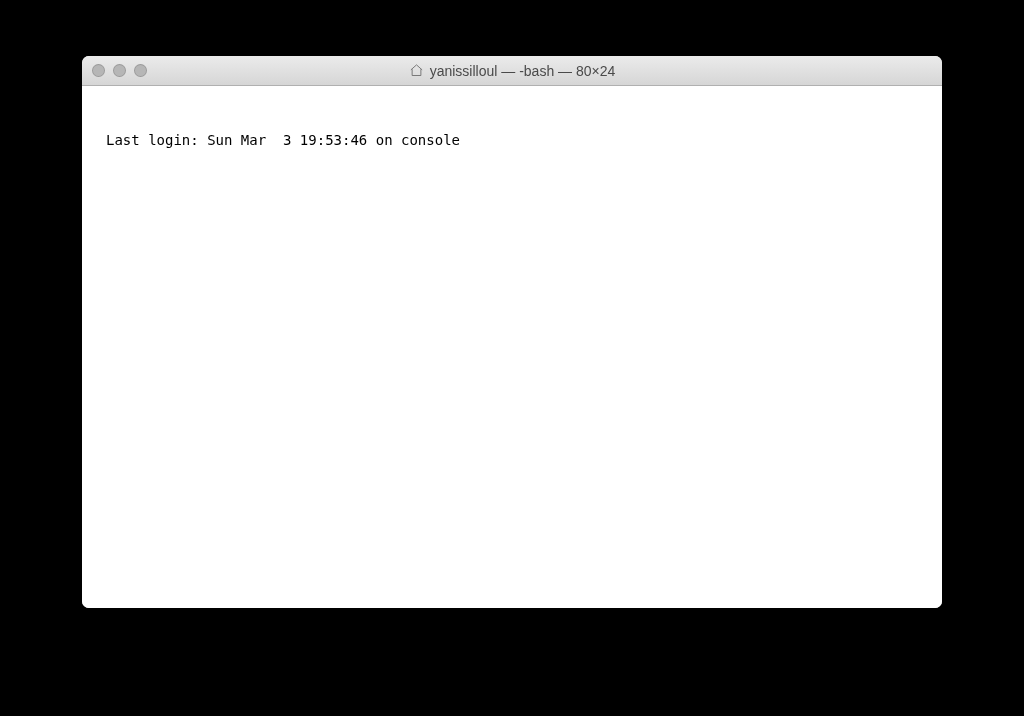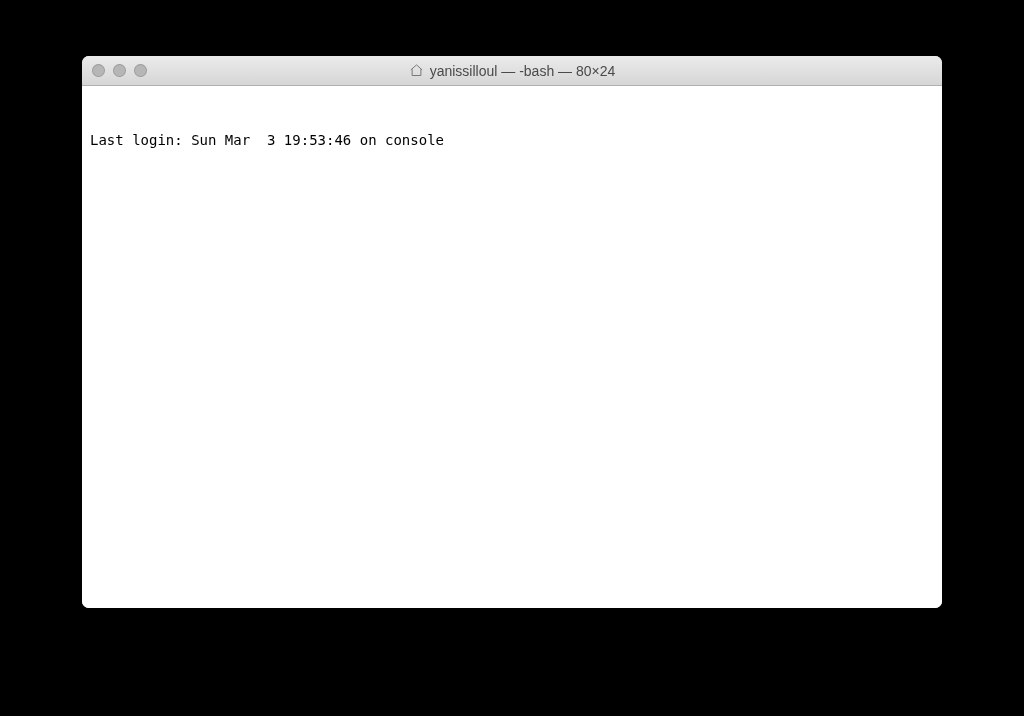--- a/index.html
+++ b/index.html
@@ -79,20 +79,21 @@
       font-size: 14px;
       line-height: 1.4;
       color: #000;
       white-space: pre-wrap;
       word-break: break-all;
       overflow: hidden;
     }
     .line {
       white-space: pre-wrap;
       word-break: break-all;
+      margin-left: 16px;
     }
     .cursor-block {
       display: inline-block;
       width: 9px;
       height: 17px;
       background: #999;
       vertical-align: text-bottom;
       margin-left: 0px;
       margin-bottom: -2px;
     }

